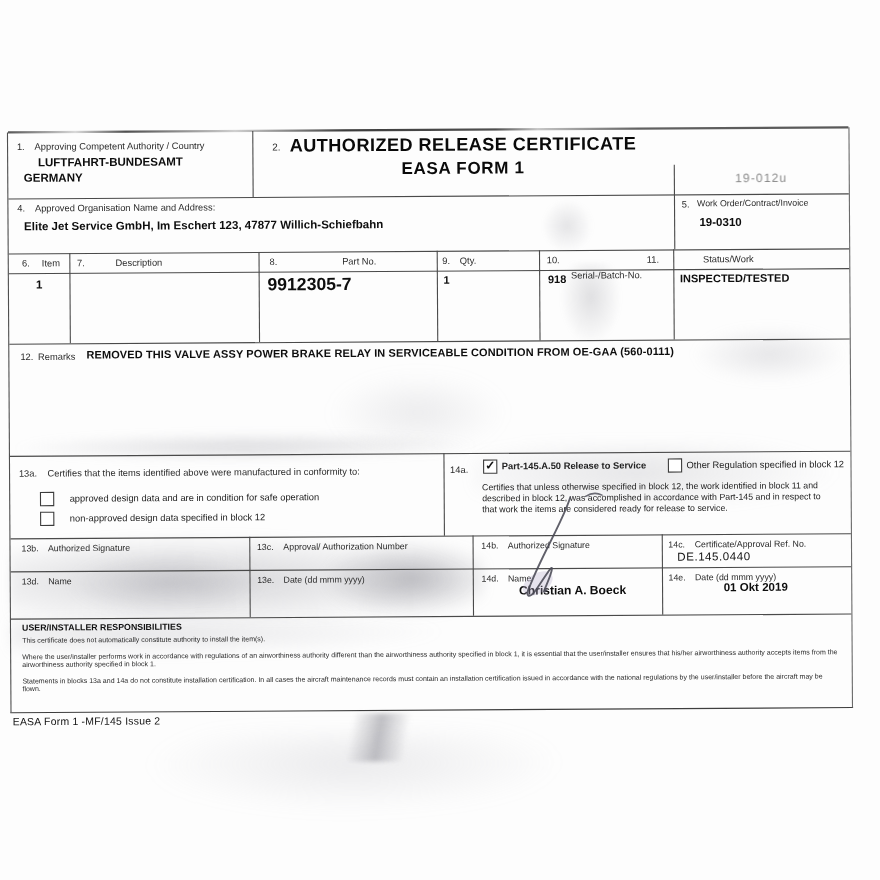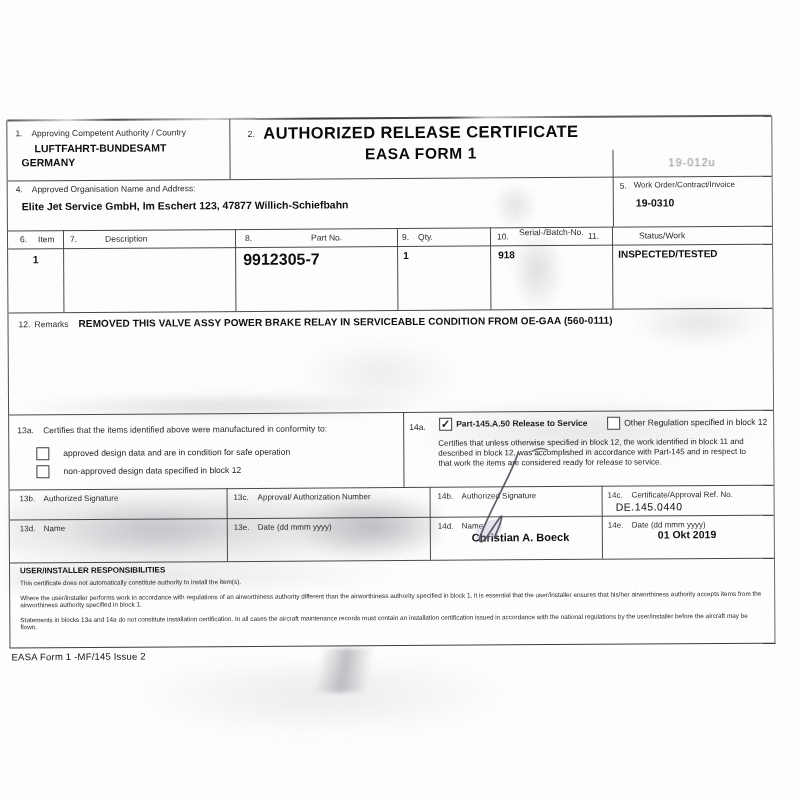--- a/index.html
+++ b/index.html
@@ -92,21 +92,21 @@
 
       <span class="num" style="left:12px;top:114px;">6.</span>
       <span class="hdr-title" style="position:absolute;left:30px;top:114px;">Item</span>
       <span class="num" style="left:62px;top:114px;">7.</span>
       <span class="hdr-title" style="position:absolute;left:97px;top:114px;">Description</span>
       <span class="num" style="left:237px;top:114px;">8.</span>
       <span class="hdr-title" style="position:absolute;left:262px;top:114px;padding-left:41px;">Part No.</span>
       <span class="num" style="left:394px;top:114px;">9.</span>
       <span class="hdr-title" style="position:absolute;left:410px;top:114px;">Qty.</span>
       <span class="num" style="left:489px;top:114px;">10.</span>
-      <span class="hdr-title" style="position:absolute;left:511px;top:110px;">Serial-/Batch-No.</span>
+      <span class="hdr-title" style="position:absolute;left:511px;top:128px;">Serial-/Batch-No.</span>
       <span class="num" style="left:580px;top:114px;">11.</span>
       <span class="hdr-title" style="position:absolute;left:631px;top:114px;">Status/Work</span>
 
       <span class="val" style="left:0;top:133px;width:55px;text-align:center;font-size:10.5px;">1</span>
       <span class="val" style="left:235px;top:132px;font-size:16px;">9912305-7</span>
       <span class="val" style="left:395px;top:132px;font-size:10px;">1</span>
       <span class="val" style="left:490px;top:132px;font-size:10px;">918</span>
       <span class="val" style="left:610px;top:132px;font-size:10px;">INSPECTED/TESTED</span>
 
       <span class="num" style="left:10px;top:199px;">12.</span>

